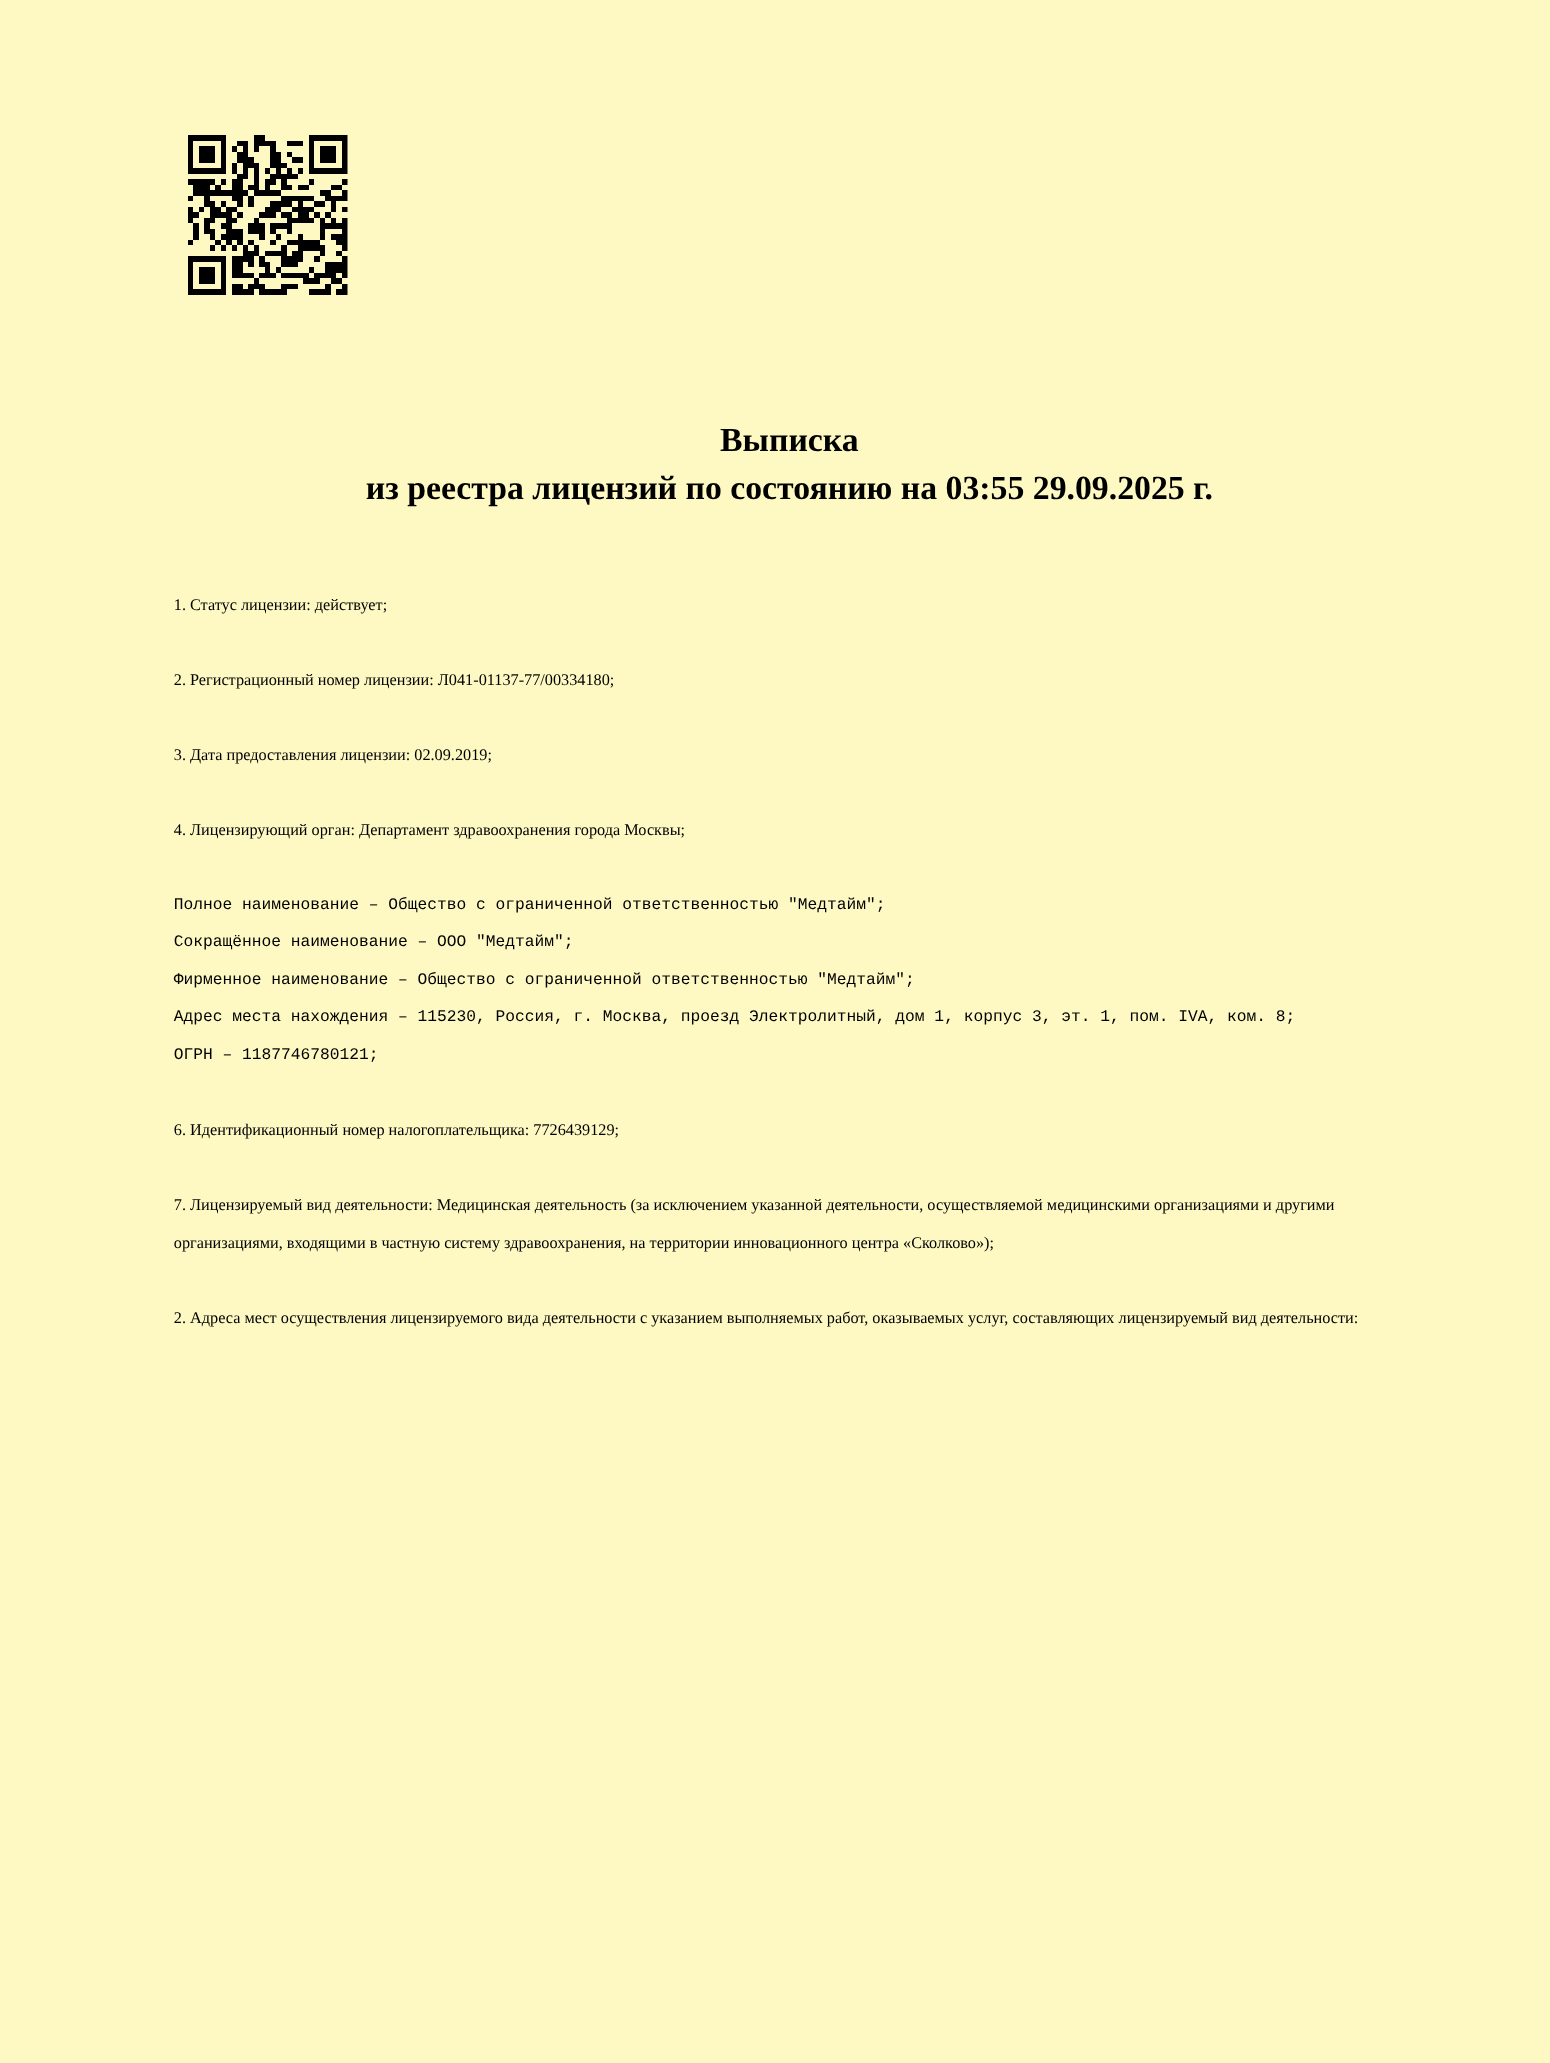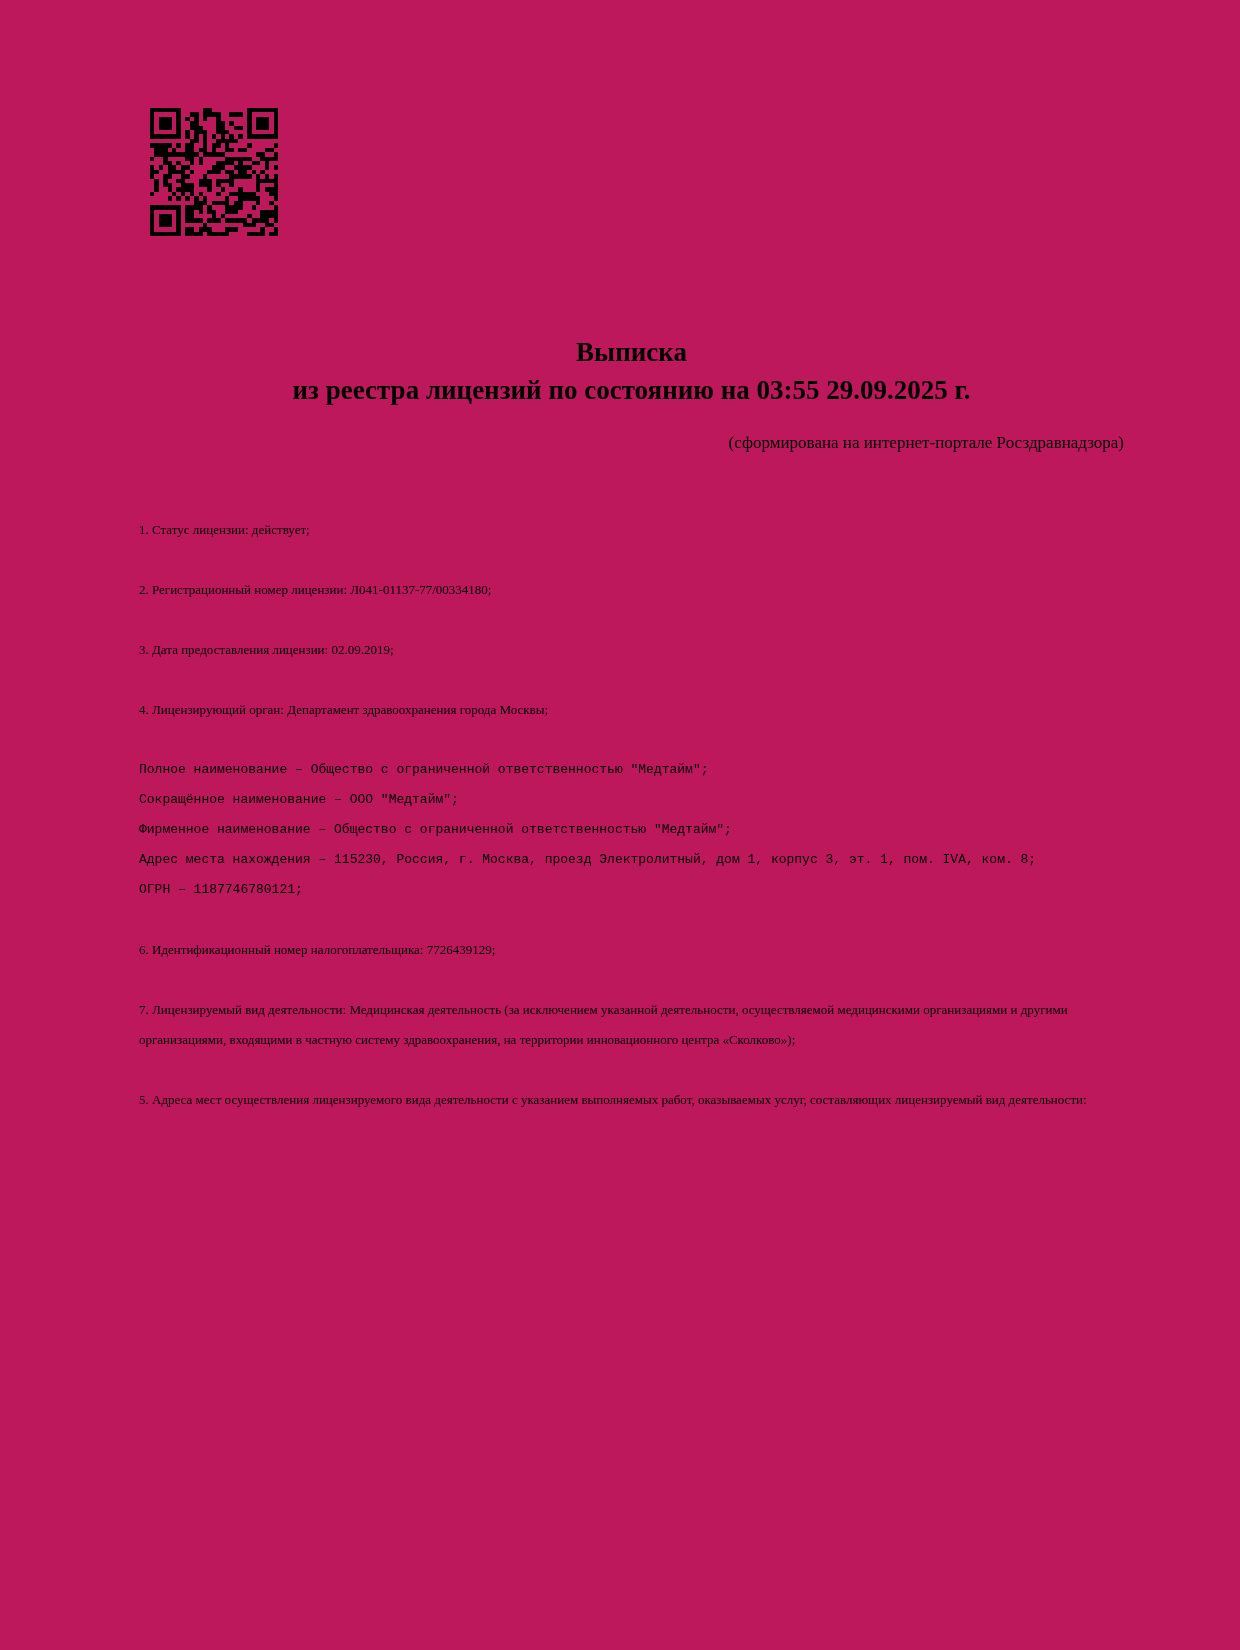--- a/index.html
+++ b/index.html
@@ -4,21 +4,21 @@
 <style>
   html, body {
     margin: 0;
     padding: 0;
     background: #ffffff;
   }
   .page {
     position: relative;
     width: 1240px;
     height: 1650px;
-    background: #be185d;
+    background: #fef9c3;
     color: #000000;
     font-family: "Liberation Serif", "DejaVu Serif", serif;
     overflow: hidden;
   }
   .qr {
     position: absolute;
     left: 150px;
     top: 108px;
     width: 128px;
     height: 128px;
@@ -495,35 +495,34 @@
       </svg>
   </div>
 
   <div class="main">
 
     <div class="title-wrap">
       <div>Выписка</div>
       <div>из реестра лицензий по состоянию на 03:55 29.09.2025 г.</div>
     </div>
 
-    <div class="subtitle">(сформирована на интернет-портале Росздравнадзора)</div>
 
     <div class="content">
       <p class="first">1. Статус лицензии: действует;</p>
       <p>2. Регистрационный номер лицензии: Л041-01137-77/00334180;</p>
       <p>3. Дата предоставления лицензии: 02.09.2019;</p>
       <p>4. Лицензирующий орган: Департамент здравоохранения города Москвы;</p>
 
       <div class="name-block">
         <div>Полное наименование – Общество с ограниченной ответственностью "Медтайм";</div>
         <div>Сокращённое наименование – ООО "Медтайм";</div>
         <div>Фирменное наименование – Общество с ограниченной ответственностью "Медтайм";</div>
         <div>Адрес места нахождения – 115230, Россия, г. Москва, проезд Электролитный, дом 1, корпус 3, эт. 1, пом. IVA, ком. 8;</div>
         <div>ОГРН – 1187746780121;</div>
       </div>
 
       <p>6. Идентификационный номер налогоплательщика: 7726439129;</p>
       <p>7. Лицензируемый вид деятельности: Медицинская деятельность (за исключением указанной деятельности, осуществляемой медицинскими организациями и другими организациями, входящими в частную систему здравоохранения, на территории инновационного центра «Сколково»);</p>
-      <p>5. Адреса мест осуществления лицензируемого вида деятельности с указанием выполняемых работ, оказываемых услуг, составляющих лицензируемый вид деятельности:</p>
+      <p>2. Адреса мест осуществления лицензируемого вида деятельности с указанием выполняемых работ, оказываемых услуг, составляющих лицензируемый вид деятельности:</p>
     </div>
 
   </div>
 </div>
 
 </body></html>

